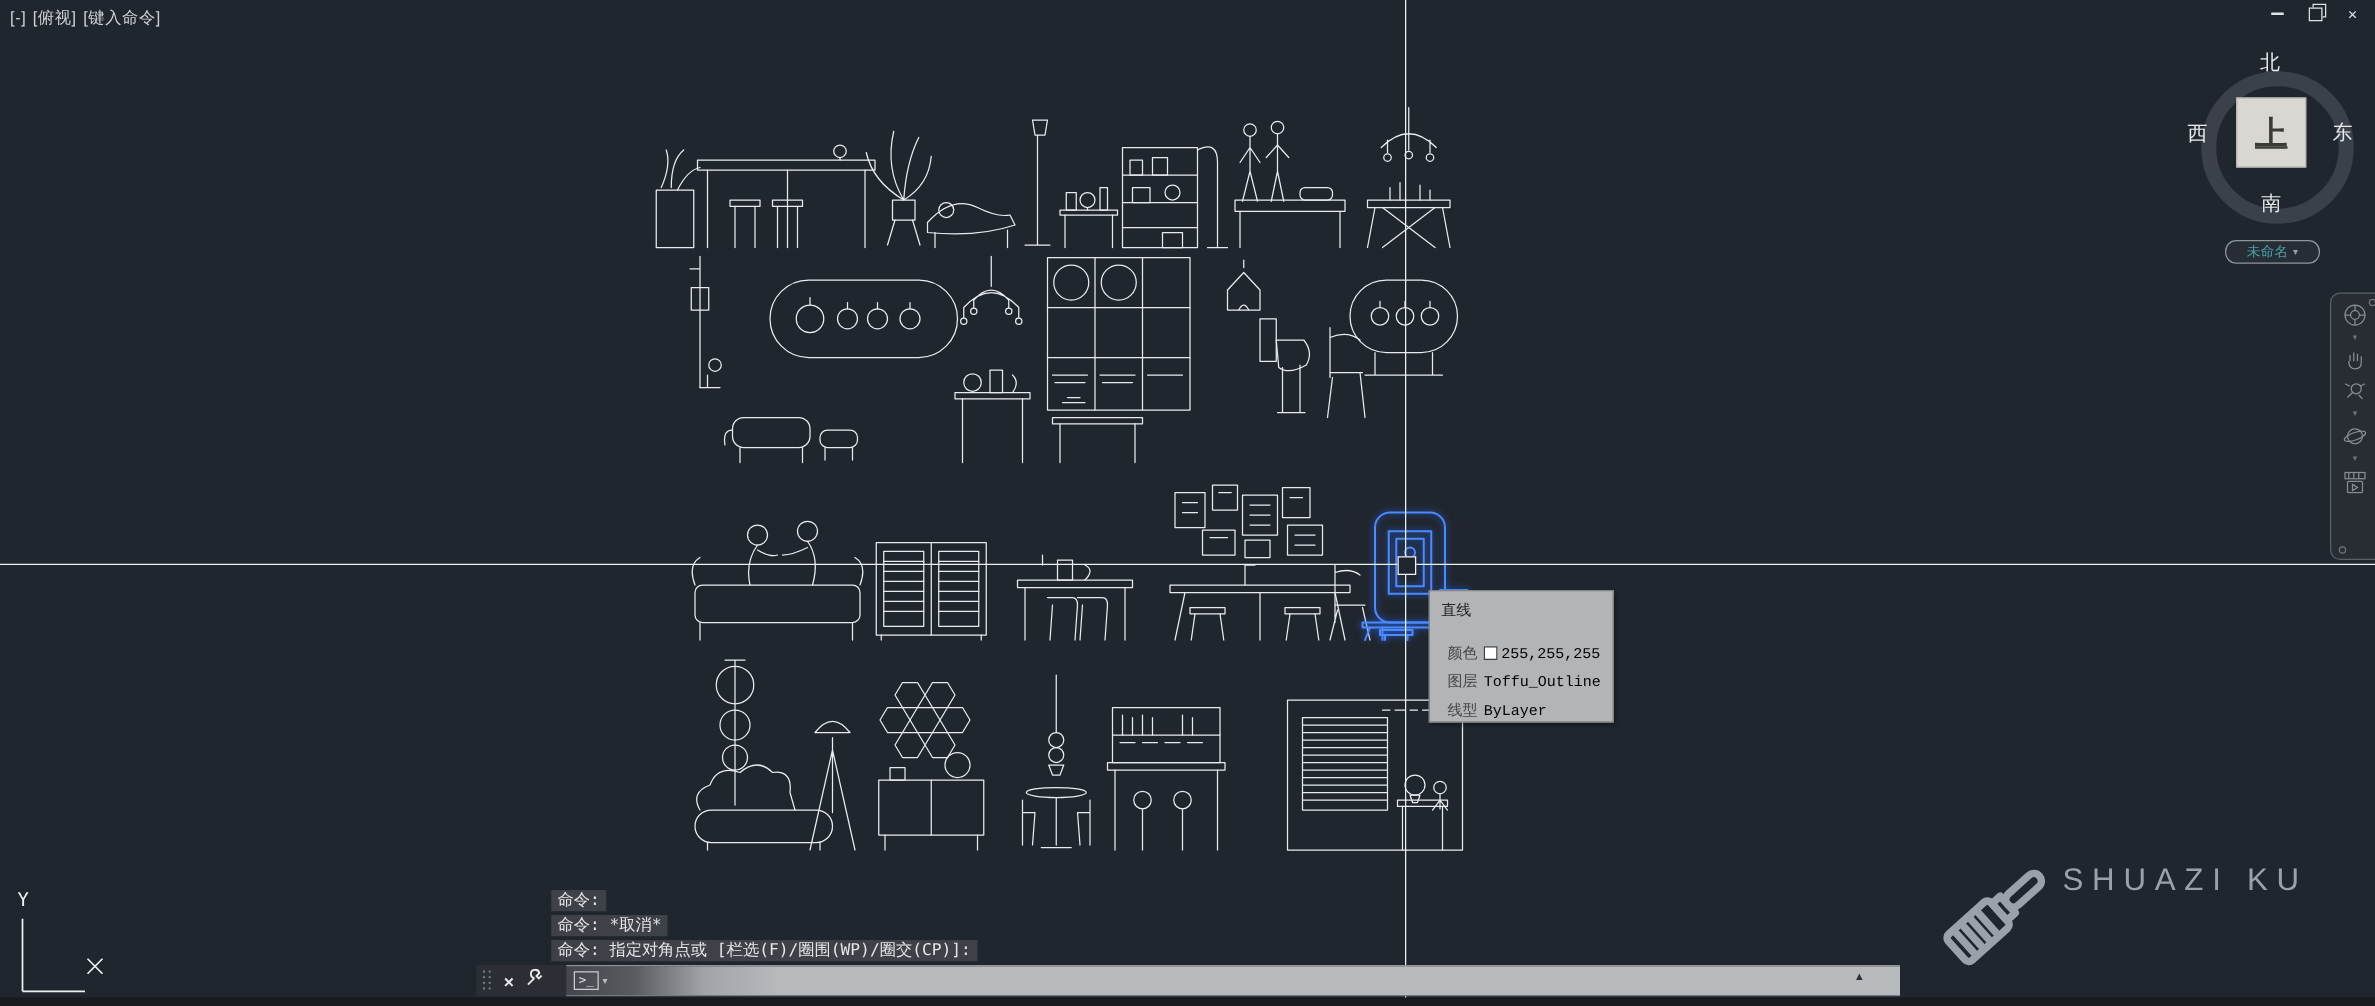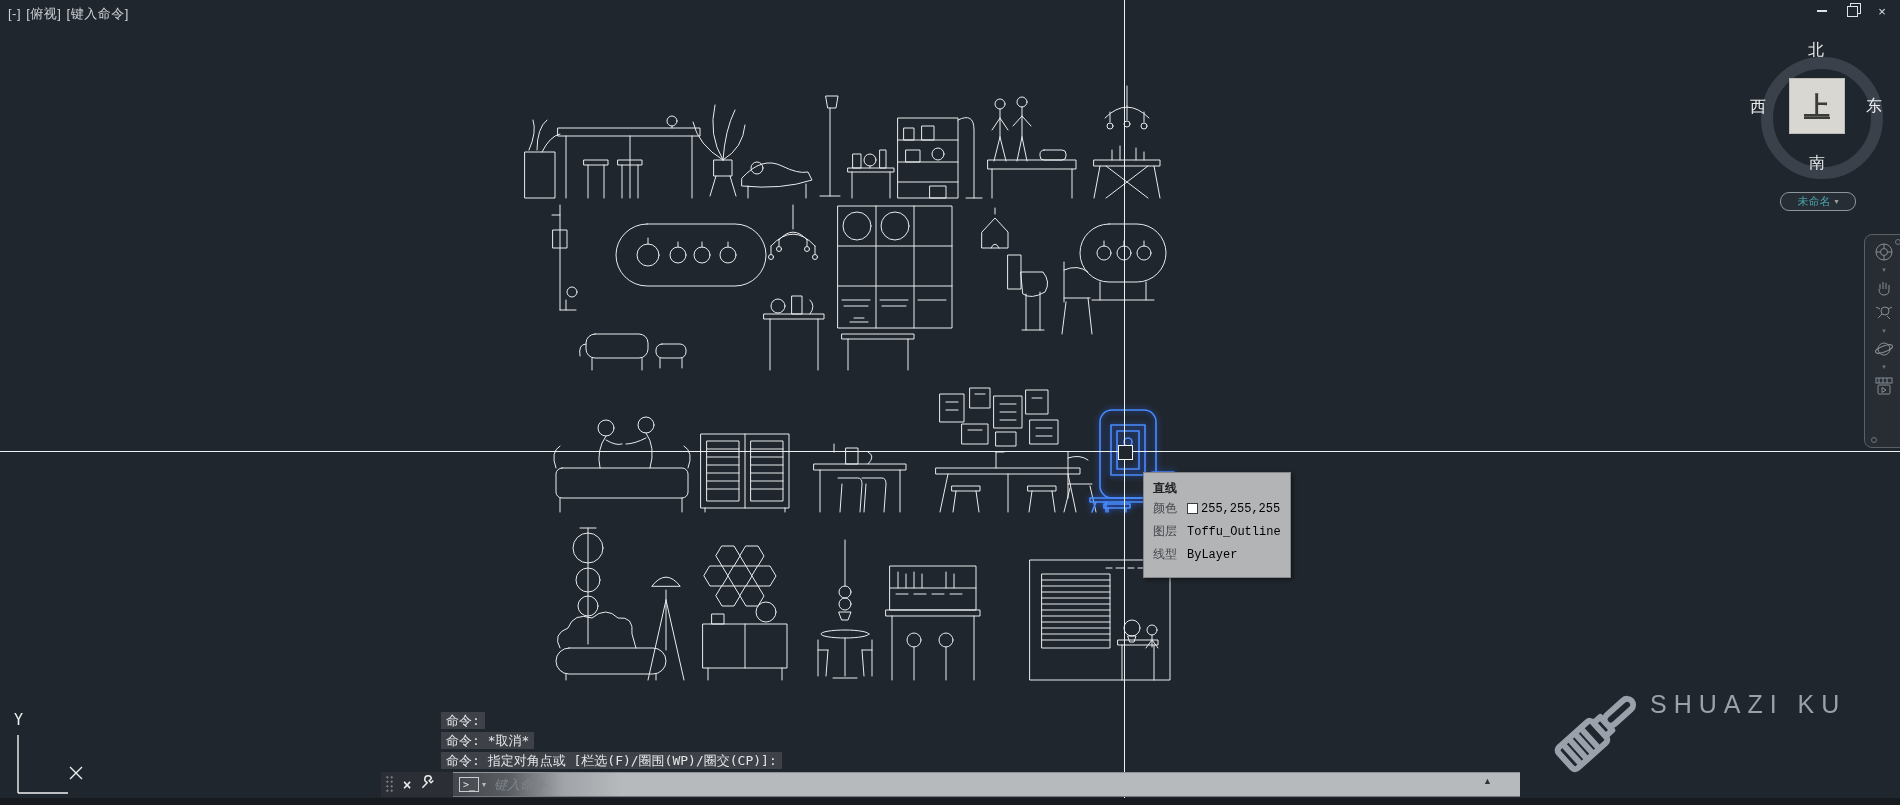--- a/index.html
+++ b/index.html
@@ -43,22 +43,22 @@
           background:rgba(70,76,84,.18);z-index:60;display:flex;flex-direction:column;align-items:flex-start;
           padding:6px 0 0 8px;box-sizing:border-box;gap:3px;}
   .nb-ic{width:22px;height:22px;display:flex;align-items:center;justify-content:center;color:#878d95;}
   .nb-dd{height:8px;font-size:7px;color:#6f757d;display:flex;align-items:center;justify-content:center;width:22px;}
   .nb-dot{position:absolute;width:4px;height:4px;border:1px solid #6f757d;border-radius:50%;}
 
   
   .tooltip{left:1143px;top:472px;width:148px;height:106px;background:#b2b4b6;border:1px solid #83868a;
            box-shadow:2px 2px 4px rgba(0,0,0,.4);z-index:70;padding:7px 9px;box-sizing:border-box;
            font-size:12px;color:#202225;}
-  .tooltip .t-title{font-weight:bold;margin-bottom:3px;}
-  .tooltip .t-row{display:flex;align-items:center;margin-bottom:6px;}
+  .tooltip .t-title{font-weight:normal;margin-bottom:17px;}
+  .tooltip .t-row{display:flex;align-items:center;margin-bottom:6px;text-align:center;}
   .tooltip .t-label{width:34px;color:#43464a;}
   .tooltip .swatch{width:9px;height:9px;border:1px solid #3a3d40;background:#ffffff;margin-right:3px;display:inline-block;}
   .tooltip .t-value{color:#000000;font-family:Liberation Mono, monospace;}
 
   
   .cmd-history{left:441px;top:712px;z-index:65;font-family:"DejaVu Sans Mono",monospace;font-size:13px;}
   .chip{background:#3e4248;color:#e4e6e8;padding:1px 5px;margin-bottom:3px;width:max-content;line-height:15px;}
 
   
   .cmdbar{left:381px;top:772px;width:1139px;height:25px;display:flex;z-index:65;}
@@ -449,21 +449,20 @@
       <div>
         <svg width="15" height="15" viewBox="0 0 16 16" stroke="#e8eaec" fill="none" stroke-width="1.6">
           <path d="M2.5,13.5 L8,8"></path>
           <path d="M8,8 a3.6,3.6 0 1,1 4.2,-4.2 l-2.4,2.4 2,2 2.4,-2.4"></path>
         </svg>
       </div>
     </div>
     <div class="cmd-input-wrap">
       <span class="prompt-box">&gt;_</span>
       <span class="prompt-dd">▾</span>
-      <input class="cmd-input" placeholder="键入命令" style="">
       <span class="cmd-up">▲</span>
     </div>
   </div>
   <div class="abs bottom-strip"></div>
 
   <svg class="abs ucs" width="120" height="110">
     <g stroke="#eef1f3" fill="none" stroke-width="1.4">
       <path d="M18,40 V98 M18,98 H68"></path>
       <path d="M70,72 l12,12 M82,72 l-12,12"></path>
     </g>

